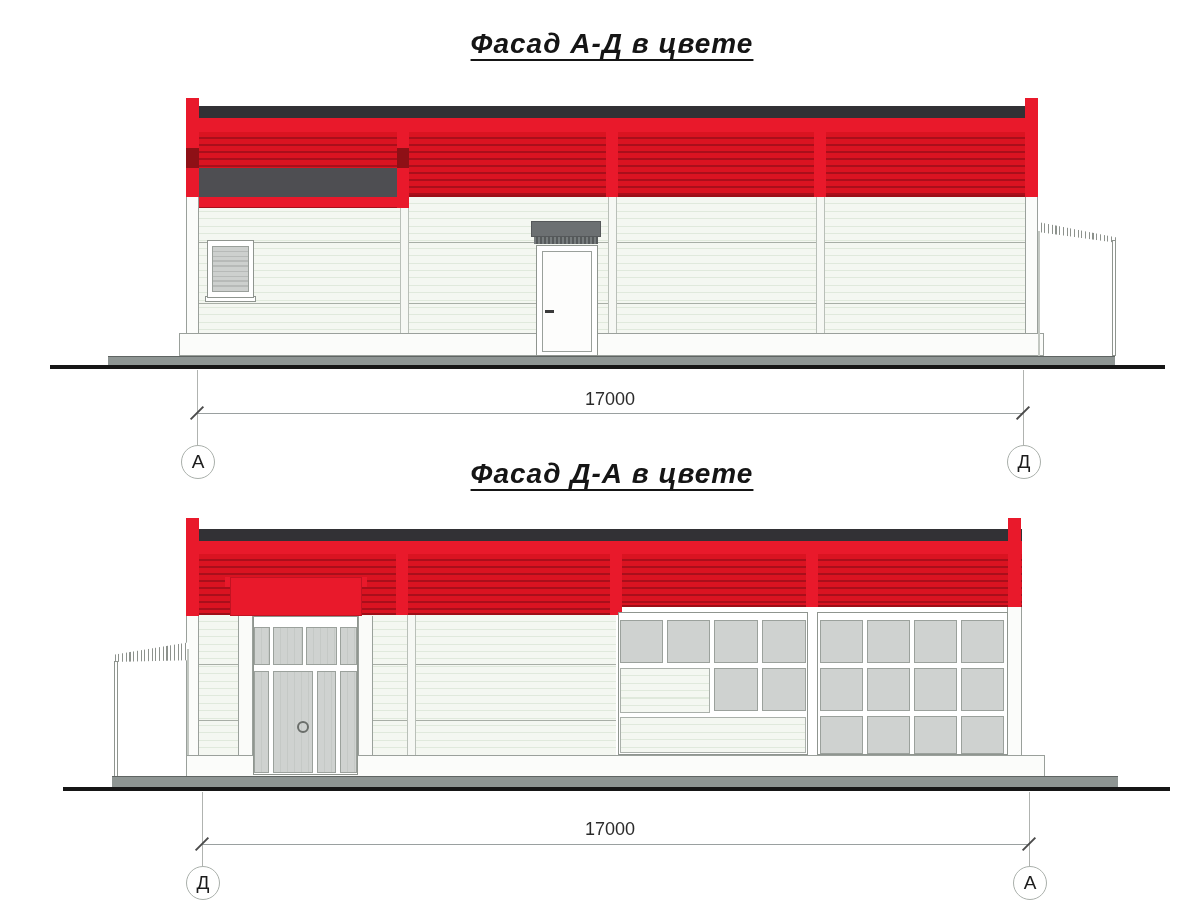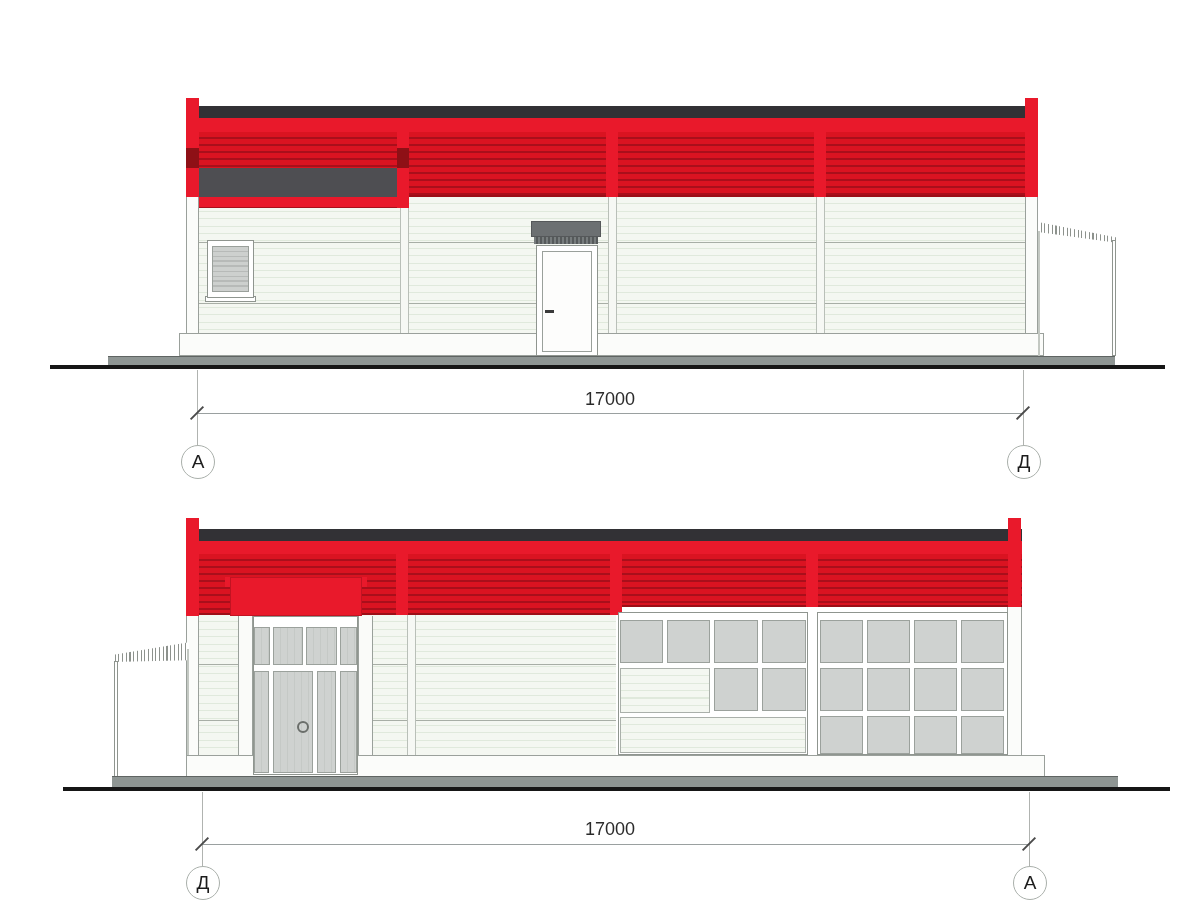--- a/index.html
+++ b/index.html
@@ -36,20 +36,21 @@
                background:#fff;display:flex;align-items:center;justify-content:center;
                font-size:19px;color:#1c1c1c;}
   .plinth{background:#fbfcfa;border:1px solid #9aa09b;}
   .darkblock{background:#8e1016;}
 </style>
 </head>
 <body>
 
 <div id="canvas">
 
+  <div class="title" style="left:612px;top:28px;">Фасад А-Д в цвете</div>
 
   <div class="abs siding" style="left:199px;top:197px;width:826px;height:136px;"></div>
   <div class="abs joint" style="left:199px;top:242px;width:826px;"></div>
   <div class="abs joint" style="left:199px;top:303px;width:826px;"></div>
 
   <div class="abs seam" style="left:400px;top:208px;width:9px;height:125px;"></div>
   <div class="abs seam" style="left:608px;top:197px;width:9px;height:136px;"></div>
   <div class="abs seam" style="left:816px;top:197px;width:9px;height:136px;"></div>
 
   <div class="abs" style="left:199px;top:106px;width:826px;height:12px;background:#323135;"></div>
@@ -96,20 +97,21 @@
   <div class="abs tick" style="left:188px;top:412px;"></div>
   <div class="abs tick" style="left:1014px;top:412px;"></div>
   <div class="dimlabel" style="left:610px;top:389px;">17000</div>
   <div class="axis-circle" style="left:181px;top:445px;">
       <span>А</span>
     </div>
   <div class="axis-circle" style="left:1007px;top:445px;">
       <span>Д</span>
     </div>
 
+  <div class="title" style="left:612px;top:458px;">Фасад Д-А в цвете</div>
 
   <div class="abs siding" style="left:199px;top:615px;width:417px;height:140px;"></div>
   <div class="abs joint" style="left:199px;top:664px;width:417px;"></div>
   <div class="abs joint" style="left:199px;top:720px;width:417px;"></div>
   <div class="abs seam" style="left:407px;top:615px;width:9px;height:140px;"></div>
 
   <div class="abs" style="left:199px;top:529px;width:823px;height:12px;background:#323135;"></div>
   <div class="abs red" style="left:199px;top:541px;width:823px;height:13px;"></div>
   <div class="abs corr" style="left:199px;top:554px;width:417px;height:61px;"></div>
   <div class="abs corr" style="left:616px;top:554px;width:406px;height:53px;"></div>

